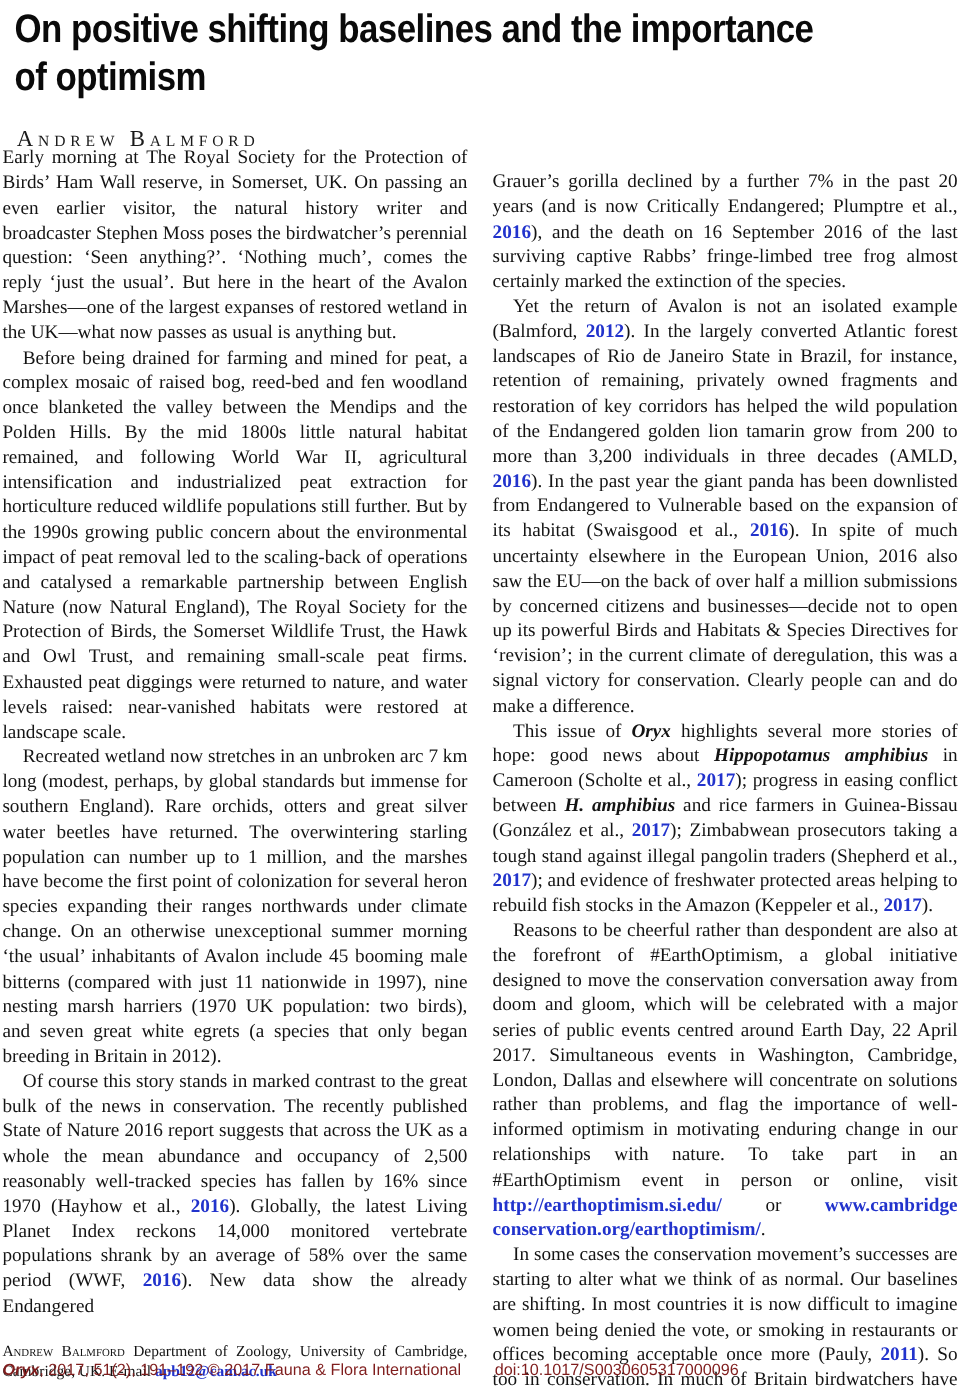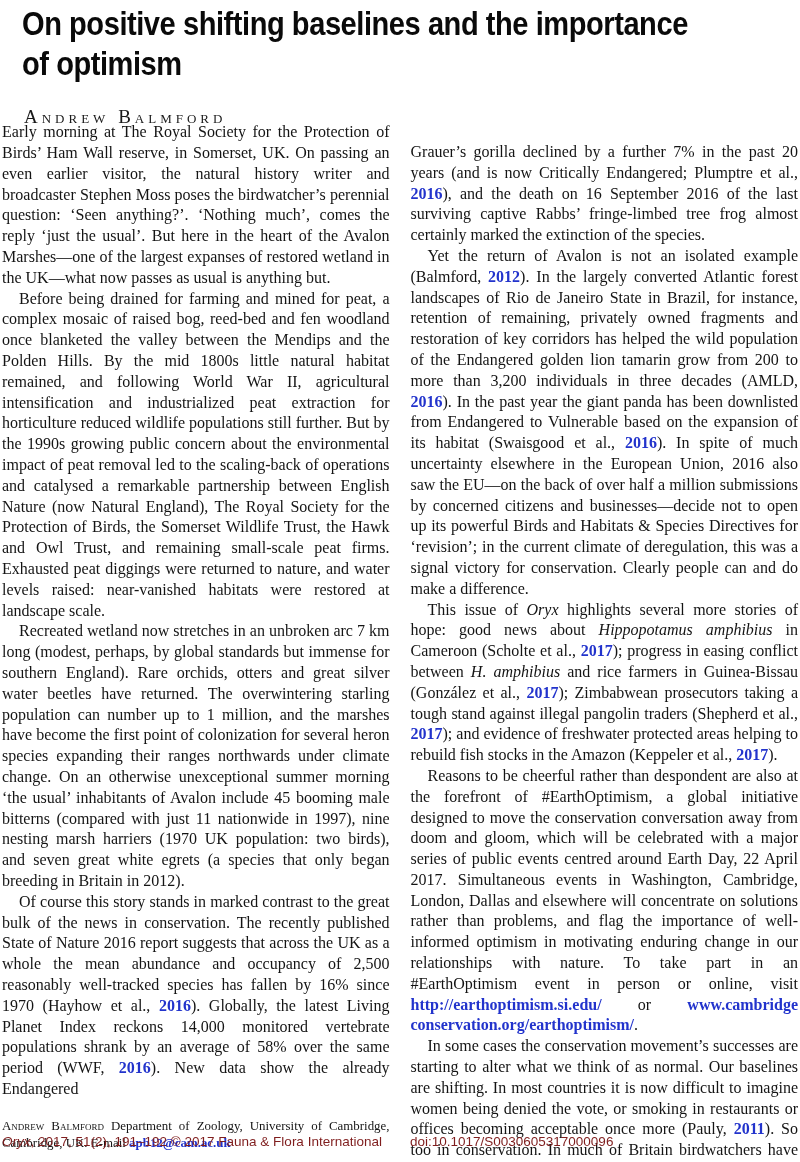--- a/index.html
+++ b/index.html
@@ -9,21 +9,21 @@
     background: #ffffff;
   }
   .page {
     position: relative;
     width: 800px;
     height: 1162px;
     background: #ffffff;
     overflow: hidden;
     box-sizing: border-box;
   }
-  .header { padding: 4px 2px 0 2px; margin-left: 20px; }
+  .header { padding: 4px 2px 0 12px; }
   h1.article-title {
     margin: 0;
     font-family: "Liberation Sans", sans-serif;
     font-weight: 700;
     font-size: 33px;
     line-height: 40px;
     letter-spacing: -0.5px;
     color: #0a0a0a;
   }
   .title-line {
@@ -49,21 +49,21 @@
   .col.left { display: flex; flex-direction: column; justify-content: center; }
   p.body-p {
     margin: 0;
     font-size: 16px;
     line-height: 20.8px;
     text-align: justify;
     hyphens: auto;
     -webkit-hyphens: auto;
   }
   p.body-p.indent { text-indent: 17px; }
-  .it { font-style: italic; }
+  .it { font-style: italic; font-weight: bold; }
   .sc { font-variant: small-caps; }
   a.cite-link {
     color: var(--link-color, #2233cc);
     text-decoration: none;
     cursor: pointer;
     font-weight: bold;
   }
   .footnote { margin-top: auto; padding-top: 18px; }
   .footnote p.body-p {
     font-size: 12.9px;

